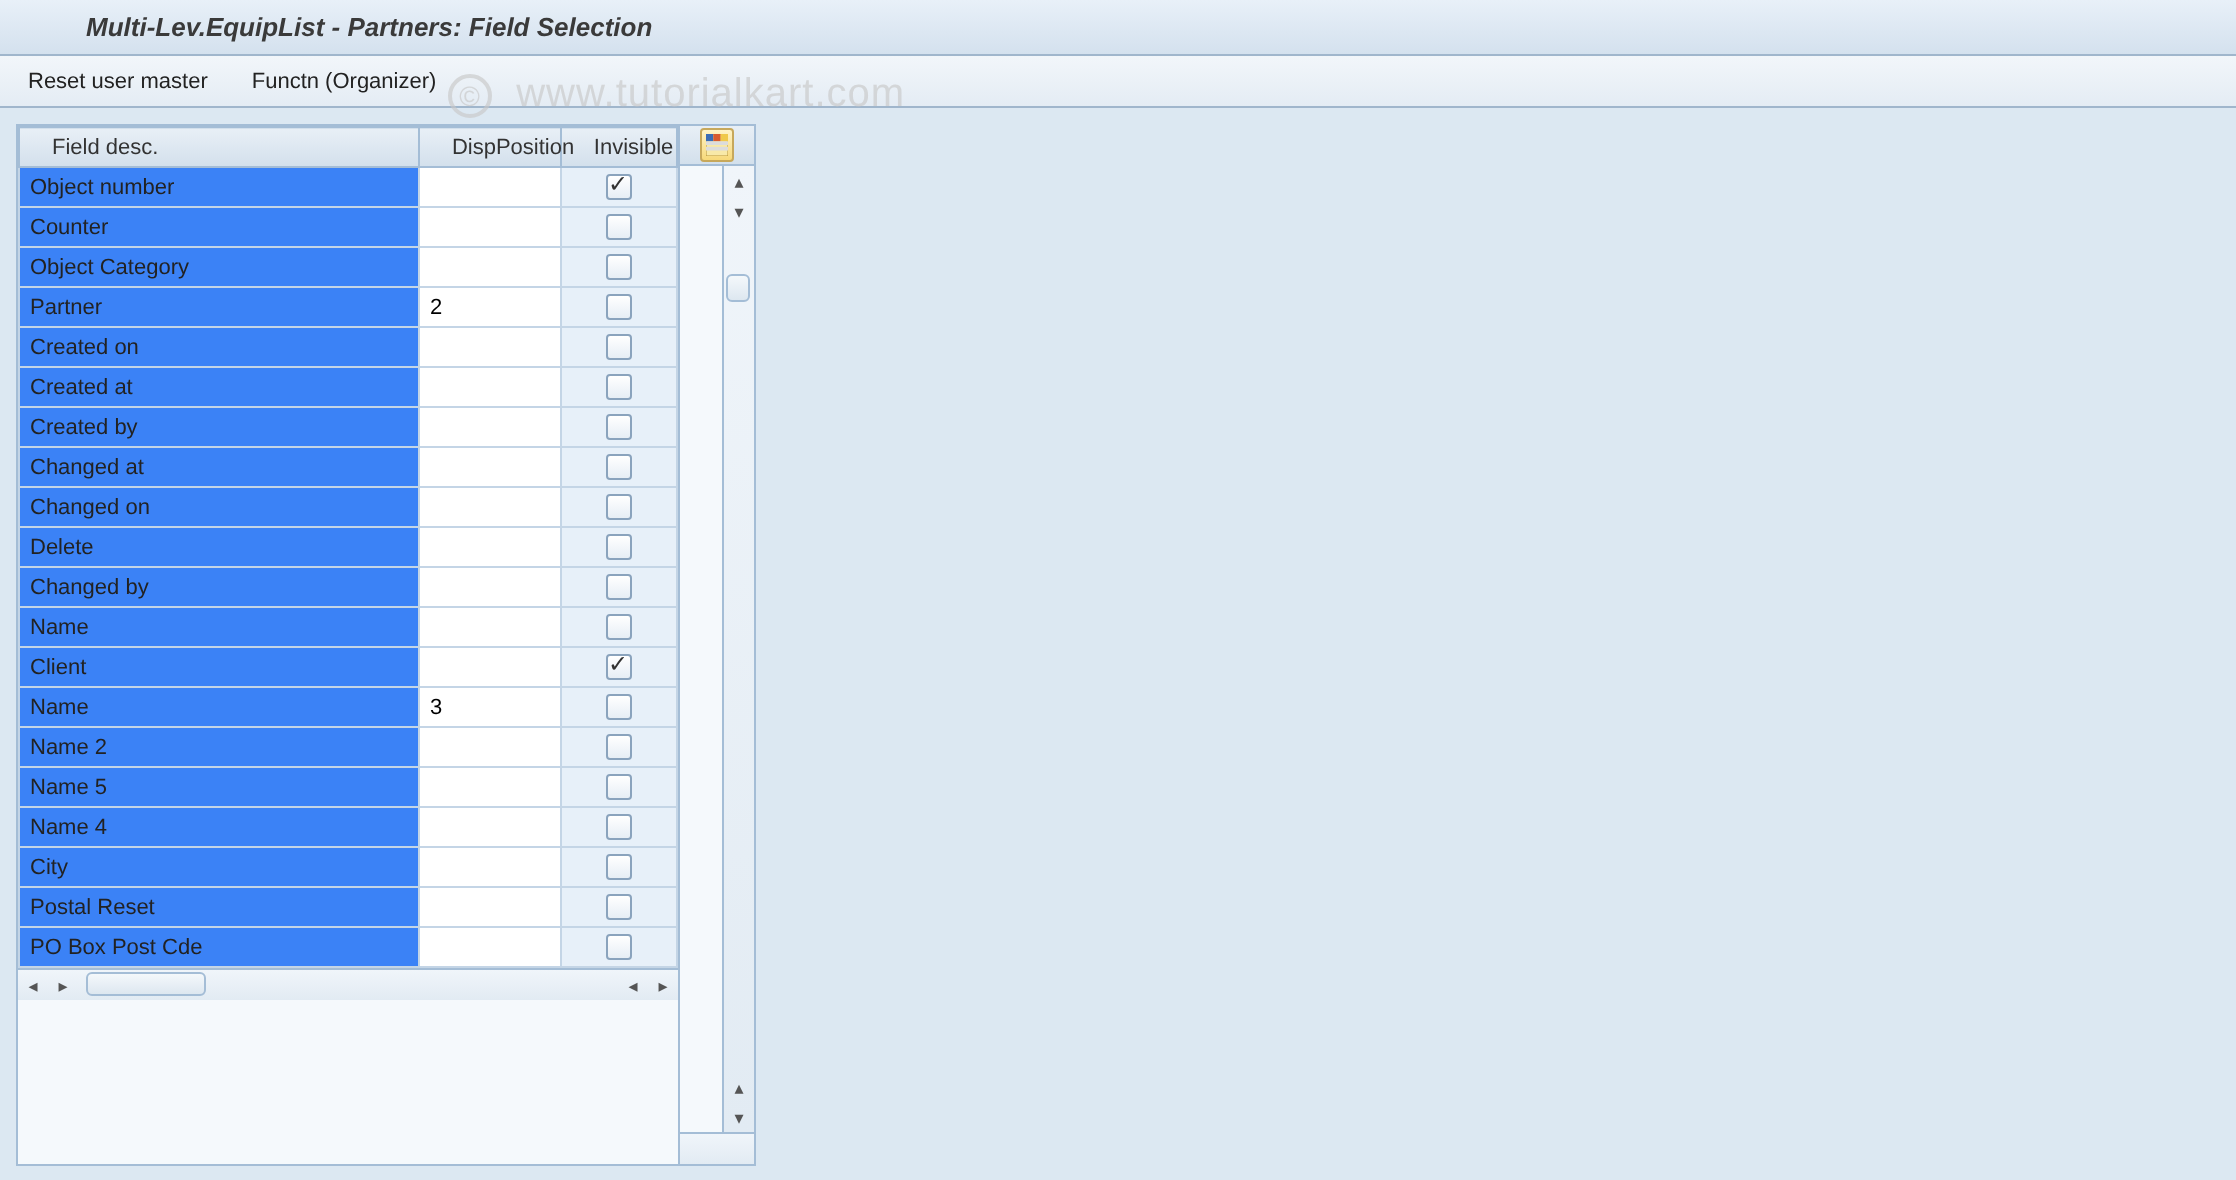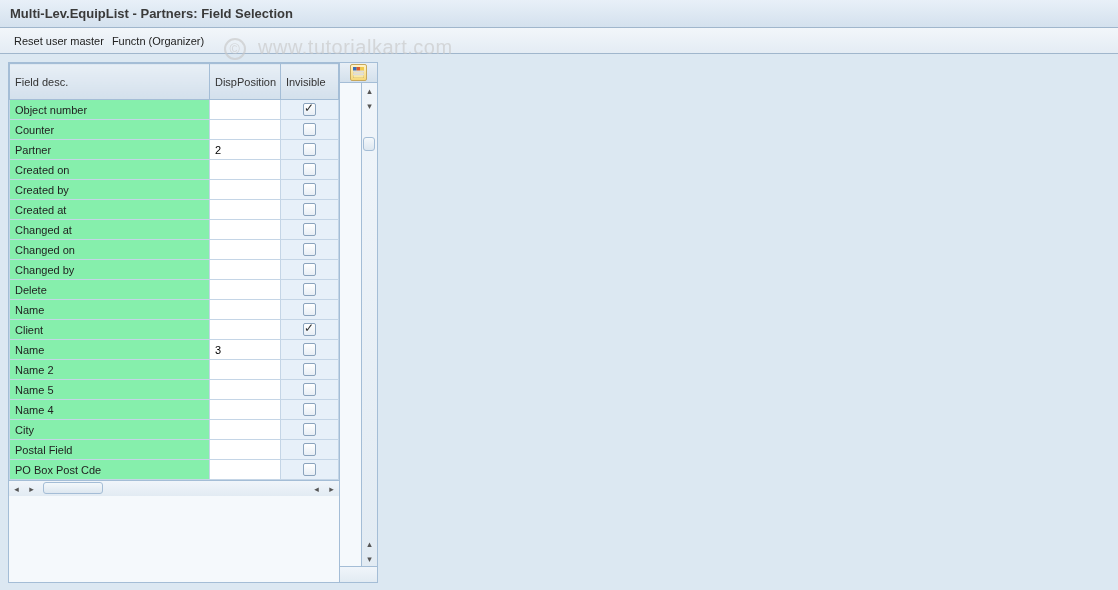--- a/index.html
+++ b/index.html
@@ -12,56 +12,56 @@
       overflow: hidden;
     }
     .window { width: 100%; height: 100%; display: flex; flex-direction: column; }
     .titlebar {
       background: linear-gradient(to bottom, #e8f0f8 0%, #d4e1ee 100%);
       border-bottom: 1px solid #a0b6cc;
       padding: 6px 10px;
       display: flex; align-items: center;
       height: 28px;
     }
-    .titlebar h1 { font-size: 13px; font-weight: bold; color: #3a3a3a; }
+    .titlebar h1 { font-size: 13px; font-style: italic; font-weight: bold; color: #3a3a3a; margin-left: 33px; }
     .toolbar {
       background: linear-gradient(to bottom, #f2f6fa 0%, #e4ecf4 100%);
       border-bottom: 1px solid #a0b6cc;
       padding: 4px 10px;
       height: 26px;
-      display: flex; align-items: center; 
+      display: flex; align-items: center; gap: 14px;
     }
     .toolbar .link { color: #222; cursor: pointer; padding: 2px 4px; }
     .main { flex: 1; display: flex; padding: 8px; overflow: hidden; }
     .panel {
       background: #f5f9fc;
       border: 1px solid #a4bdd6;
       display: flex;
       width: 370px;
       height: 521px;
     }
     .table-wrap { flex: 1; display: flex; flex-direction: column; }
     .tbl { width: 100%; border-collapse: collapse; table-layout: fixed; }
     .tbl th {
       background: linear-gradient(to bottom, #e8eff6 0%, #d3e0ec 100%);
       border: 1px solid #a4bdd6;
-      padding: 3px 5px;
+      padding: 3px 16px;
       text-align: left;
       font-weight: normal;
       color: #333;
-      height: 36px;
+      height: 20px;
     }
     .tbl td {
       border: 1px solid #c4d5e6;
       padding: 0;
       height: 20px;
       background: #fff;
     }
     .tbl td.field-desc {
-      background: #86efac;
+      background: #3b82f6;
       padding: 2px 5px;
       color: #222;
     }
     .tbl td.disp-pos input {
       border: none; width: 100%; height: 100%;
       padding: 2px 5px; font-size: 11px; font-family: inherit;
       background: #ffffff;
     }
     .tbl td.invisible-cell {
       text-align: center;
@@ -167,56 +167,61 @@
                 <td class="field-desc">Object number</td>
                 <td class="disp-pos"><input type="text" style=""></td>
                 <td class="invisible-cell"><span class="chk checked"></span></td>
               </tr>
               <tr>
                 <td class="field-desc">Counter</td>
                 <td class="disp-pos"><input type="text" style=""></td>
                 <td class="invisible-cell"><span class="chk"></span></td>
               </tr>
               <tr>
+                <td class="field-desc">Object Category</td>
+                <td class="disp-pos"><input type="text" style=""></td>
+                <td class="invisible-cell"><span class="chk"></span></td>
+              </tr>
+              <tr>
                 <td class="field-desc">Partner</td>
                 <td class="disp-pos"><input type="text" value="2" style=""></td>
                 <td class="invisible-cell"><span class="chk"></span></td>
               </tr>
               <tr>
                 <td class="field-desc">Created on</td>
                 <td class="disp-pos"><input type="text" style=""></td>
                 <td class="invisible-cell"><span class="chk"></span></td>
               </tr>
               <tr>
+                <td class="field-desc">Created at</td>
+                <td class="disp-pos"><input type="text" style=""></td>
+                <td class="invisible-cell"><span class="chk"></span></td>
+              </tr>
+              <tr>
                 <td class="field-desc">Created by</td>
                 <td class="disp-pos"><input type="text" style=""></td>
                 <td class="invisible-cell"><span class="chk"></span></td>
               </tr>
               <tr>
-                <td class="field-desc">Created at</td>
-                <td class="disp-pos"><input type="text" style=""></td>
-                <td class="invisible-cell"><span class="chk"></span></td>
-              </tr>
-              <tr>
                 <td class="field-desc">Changed at</td>
                 <td class="disp-pos"><input type="text" style=""></td>
                 <td class="invisible-cell"><span class="chk"></span></td>
               </tr>
               <tr>
                 <td class="field-desc">Changed on</td>
                 <td class="disp-pos"><input type="text" style=""></td>
                 <td class="invisible-cell"><span class="chk"></span></td>
               </tr>
               <tr>
+                <td class="field-desc">Delete</td>
+                <td class="disp-pos"><input type="text" style=""></td>
+                <td class="invisible-cell"><span class="chk"></span></td>
+              </tr>
+              <tr>
                 <td class="field-desc">Changed by</td>
-                <td class="disp-pos"><input type="text" style=""></td>
-                <td class="invisible-cell"><span class="chk"></span></td>
-              </tr>
-              <tr>
-                <td class="field-desc">Delete</td>
                 <td class="disp-pos"><input type="text" style=""></td>
                 <td class="invisible-cell"><span class="chk"></span></td>
               </tr>
               <tr>
                 <td class="field-desc">Name</td>
                 <td class="disp-pos"><input type="text" style=""></td>
                 <td class="invisible-cell"><span class="chk"></span></td>
               </tr>
               <tr>
                 <td class="field-desc">Client</td>
@@ -242,21 +247,21 @@
                 <td class="field-desc">Name 4</td>
                 <td class="disp-pos"><input type="text" style=""></td>
                 <td class="invisible-cell"><span class="chk"></span></td>
               </tr>
               <tr>
                 <td class="field-desc">City</td>
                 <td class="disp-pos"><input type="text" style=""></td>
                 <td class="invisible-cell"><span class="chk"></span></td>
               </tr>
               <tr>
-                <td class="field-desc">Postal Field</td>
+                <td class="field-desc">Postal Reset</td>
                 <td class="disp-pos"><input type="text" style=""></td>
                 <td class="invisible-cell"><span class="chk"></span></td>
               </tr>
               <tr>
                 <td class="field-desc">PO Box Post Cde</td>
                 <td class="disp-pos"><input type="text" style=""></td>
                 <td class="invisible-cell"><span class="chk"></span></td>
               </tr>
             </tbody>
         </table>

